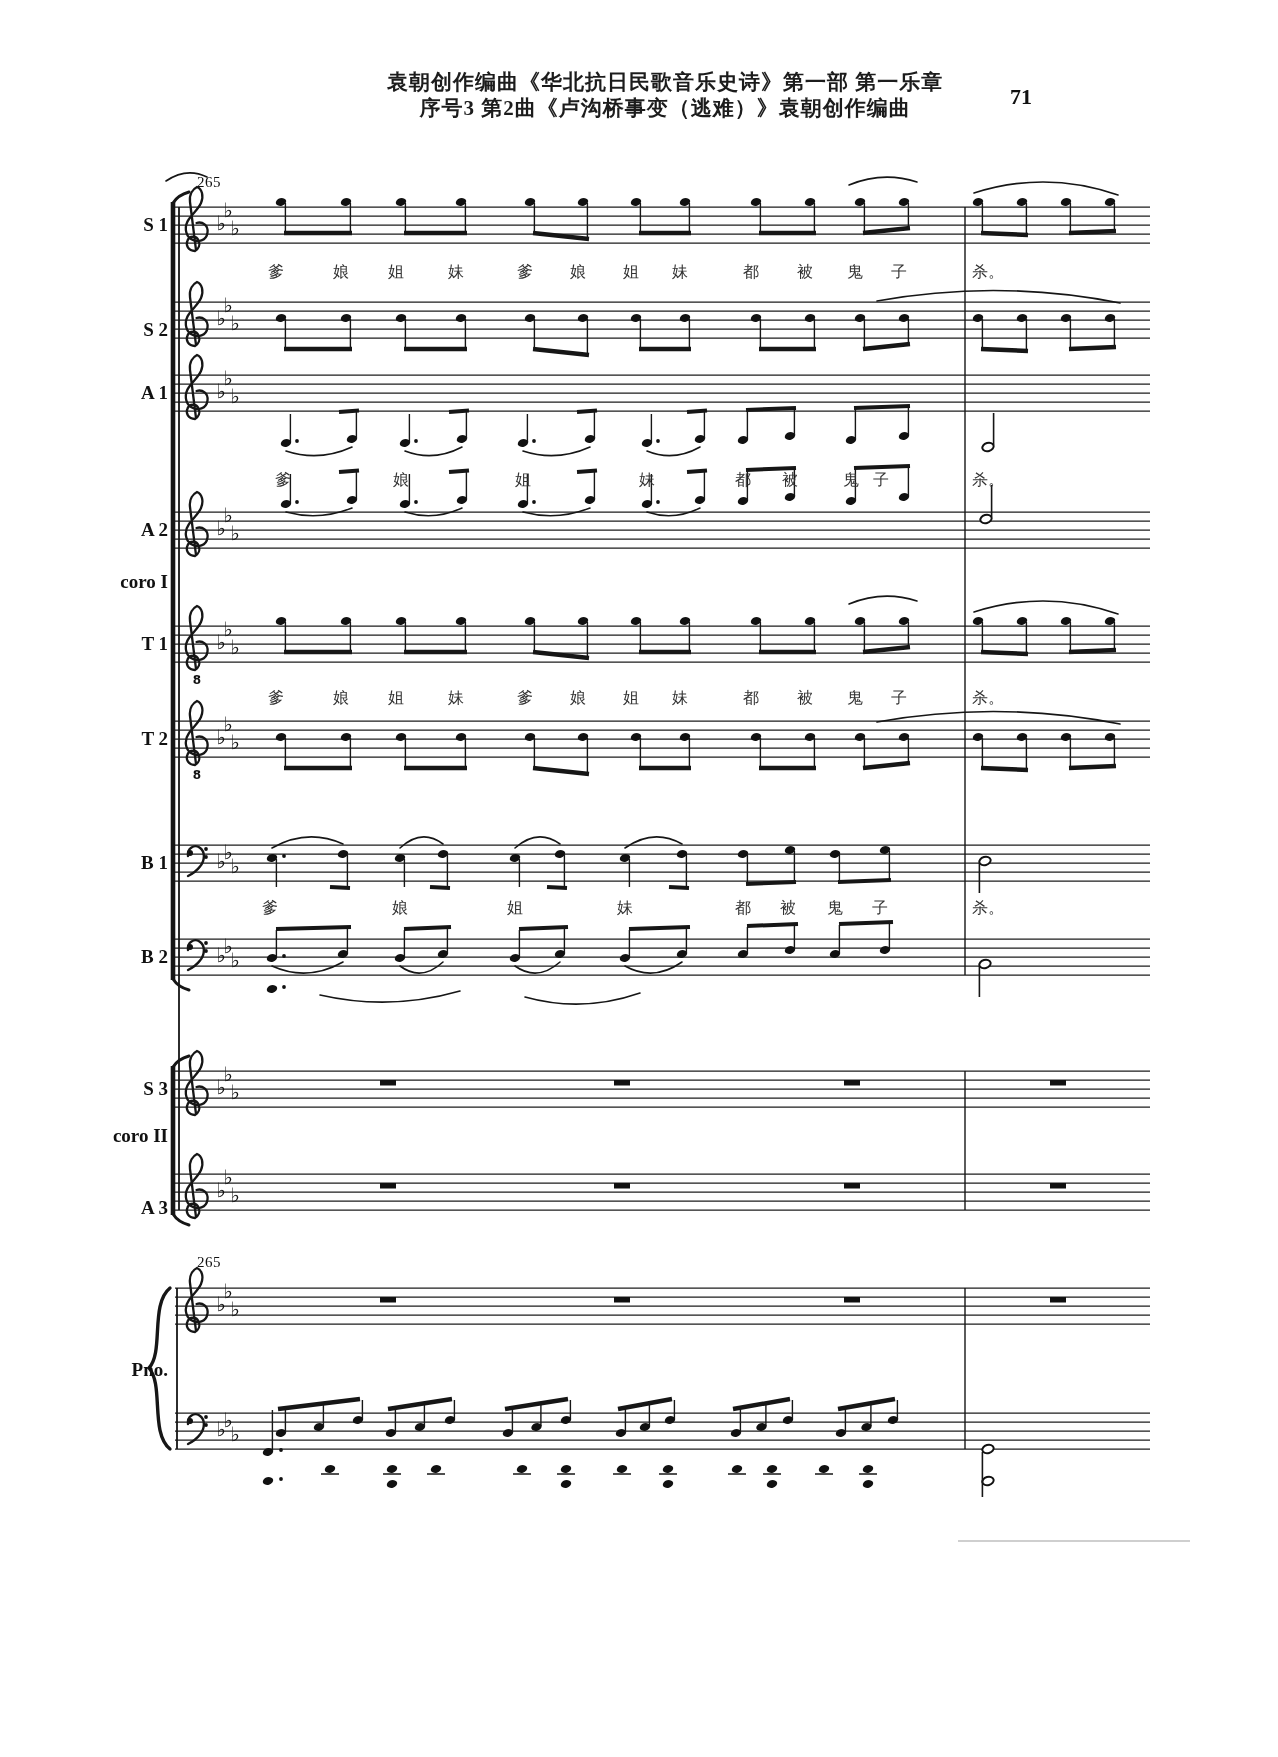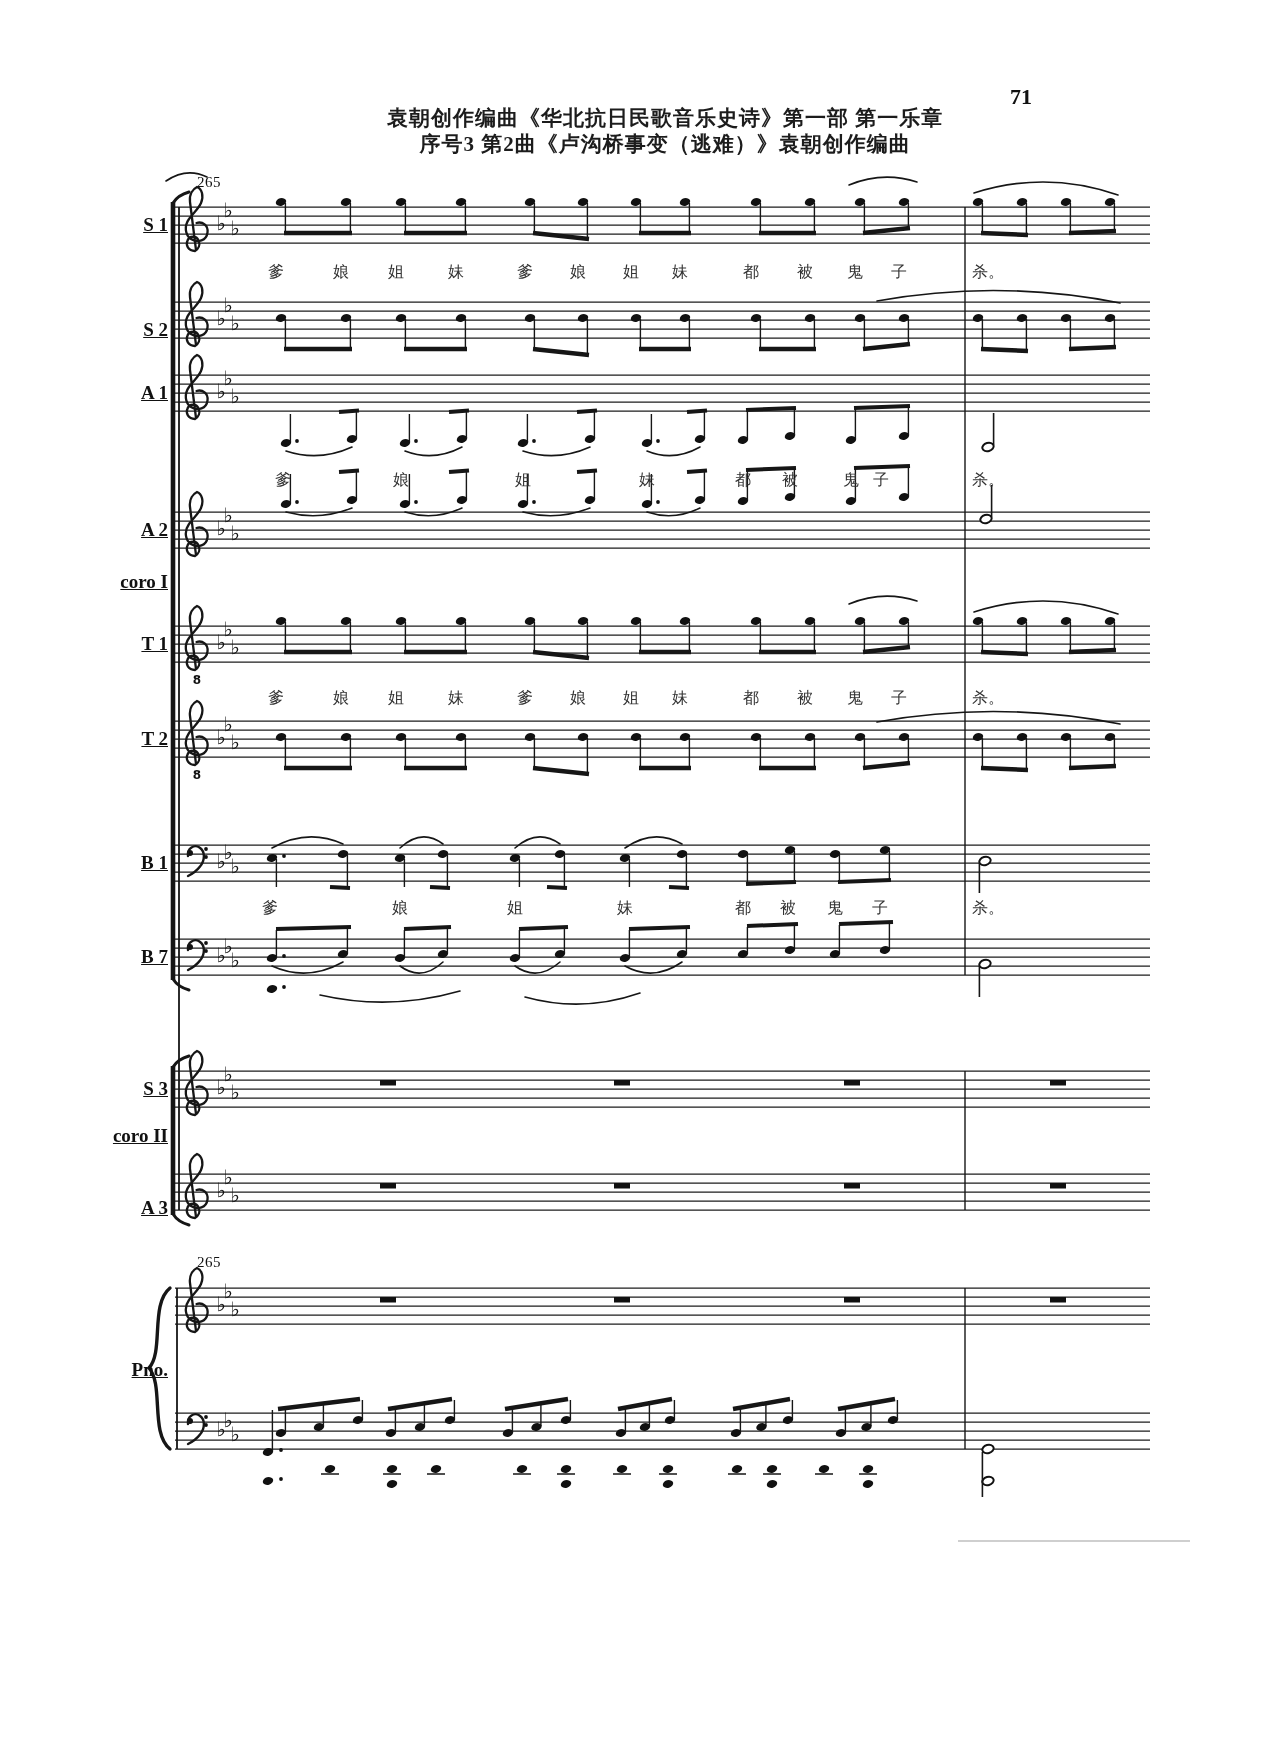--- a/index.html
+++ b/index.html
@@ -1,24 +1,24 @@
 <!DOCTYPE html>
 <html><head>
 <meta charset="utf-8">
 <style>
   html,body{margin:0;padding:0;background:#e9e9e9;}
   .page{position:relative;width:1278px;height:1757px;background:#ffffff;overflow:hidden;
         font-family:"Liberation Serif","DejaVu Serif",serif;color:#111;}
   #score{position:absolute;left:0;top:0;}
   .hdr{position:absolute;left:665px;transform:translateX(-50%);white-space:nowrap;
-       font-size:21px;font-weight:600;letter-spacing:1px;color:#1c1c1c;margin-top:36px;}
+       font-size:21px;font-weight:600;letter-spacing:1px;color:#1c1c1c;}
   .pgnum{position:absolute;left:1010px;top:84px;font-size:22px;font-weight:bold;}
   .mnum{position:absolute;font-size:15px;font-weight:normal;letter-spacing:.5px;}
   .lbl{position:absolute;left:40px;width:128px;text-align:right;font-size:19px;
-       font-weight:bold;white-space:nowrap;line-height:26px;text-decoration:underline;}
+       font-weight:bold;white-space:nowrap;line-height:26px;}
   .syl{position:absolute;font-size:16px;color:#333;transform:translate(-50%,-50%);
        white-space:nowrap;font-family:"Liberation Serif","DejaVu Sans",serif;}
   .sylf{transform:translate(0,-50%);}
 </style>
 </head>
 <body>
 
 <div class="page">
 
   <svg id="score" width="1278" height="1757" viewBox="0 0 1278 1757">
@@ -674,21 +674,21 @@
   <div class="mnum" style="left:197px;top:1254px">265</div>
 
   <div class="lbl" style="top:212px">S 1</div>
   <div class="lbl" style="top:317px">S 2</div>
   <div class="lbl" style="top:380px">A 1</div>
   <div class="lbl" style="top:517px">A 2</div>
   <div class="lbl" style="top:569px">coro I</div>
   <div class="lbl" style="top:631px">T 1</div>
   <div class="lbl" style="top:726px">T 2</div>
   <div class="lbl" style="top:850px">B 1</div>
-  <div class="lbl" style="top:944px">B 7</div>
+  <div class="lbl" style="top:944px">B 2</div>
   <div class="lbl" style="top:1076px">S 3</div>
   <div class="lbl" style="top:1123px">coro II</div>
   <div class="lbl" style="top:1195px">A 3</div>
   <div class="lbl" style="top:1357px">Pno.</div>
 
   <div id="lyr-soprano">
       <span class="syl" style="left: 276px; top: 272px;">爹</span>
       <span class="syl" style="left: 341px; top: 272px;">娘</span>
       <span class="syl" style="left: 396px; top: 272px;">姐</span>
       <span class="syl" style="left: 456px; top: 272px;">妹</span>

